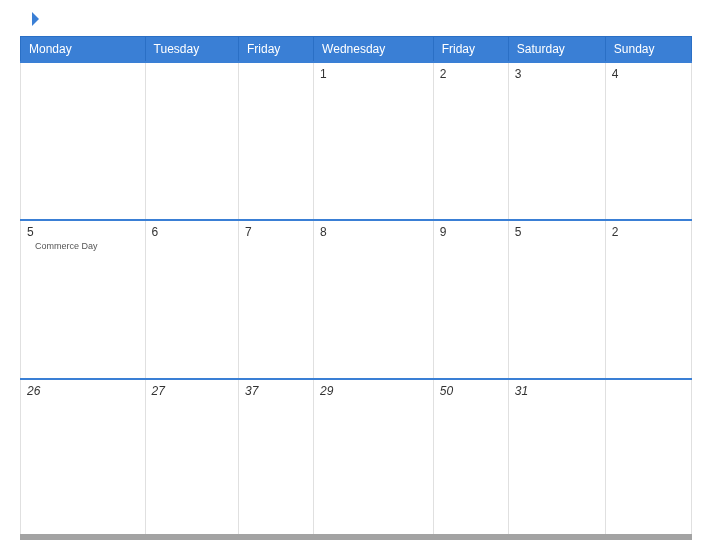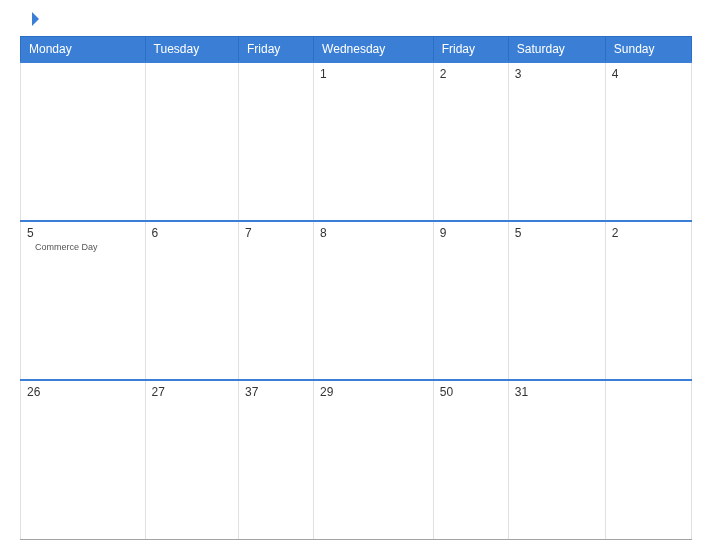--- a/index.html
+++ b/index.html
@@ -74,21 +74,22 @@
       vertical-align: top;
       padding: 4px 6px;
       font-size: 12px;
       color: #333;
       background: #fff;
     }
     .calendar-table tbody tr td:last-child {
       border-right: 1px solid #e0e0e0;
     }
     .calendar-table tbody tr:last-child td {
-      border-bottom: 1px solid #a3a3a3;
+      border-bottom: 6px solid #a3a3a3;
+      font-style: italic;
     }
     .day-number {
       font-size: 12px;
       color: #333;
       display: block;
       margin-bottom: 2px;
     }
     .holiday-label {
       font-size: 9px;
       color: #555;

